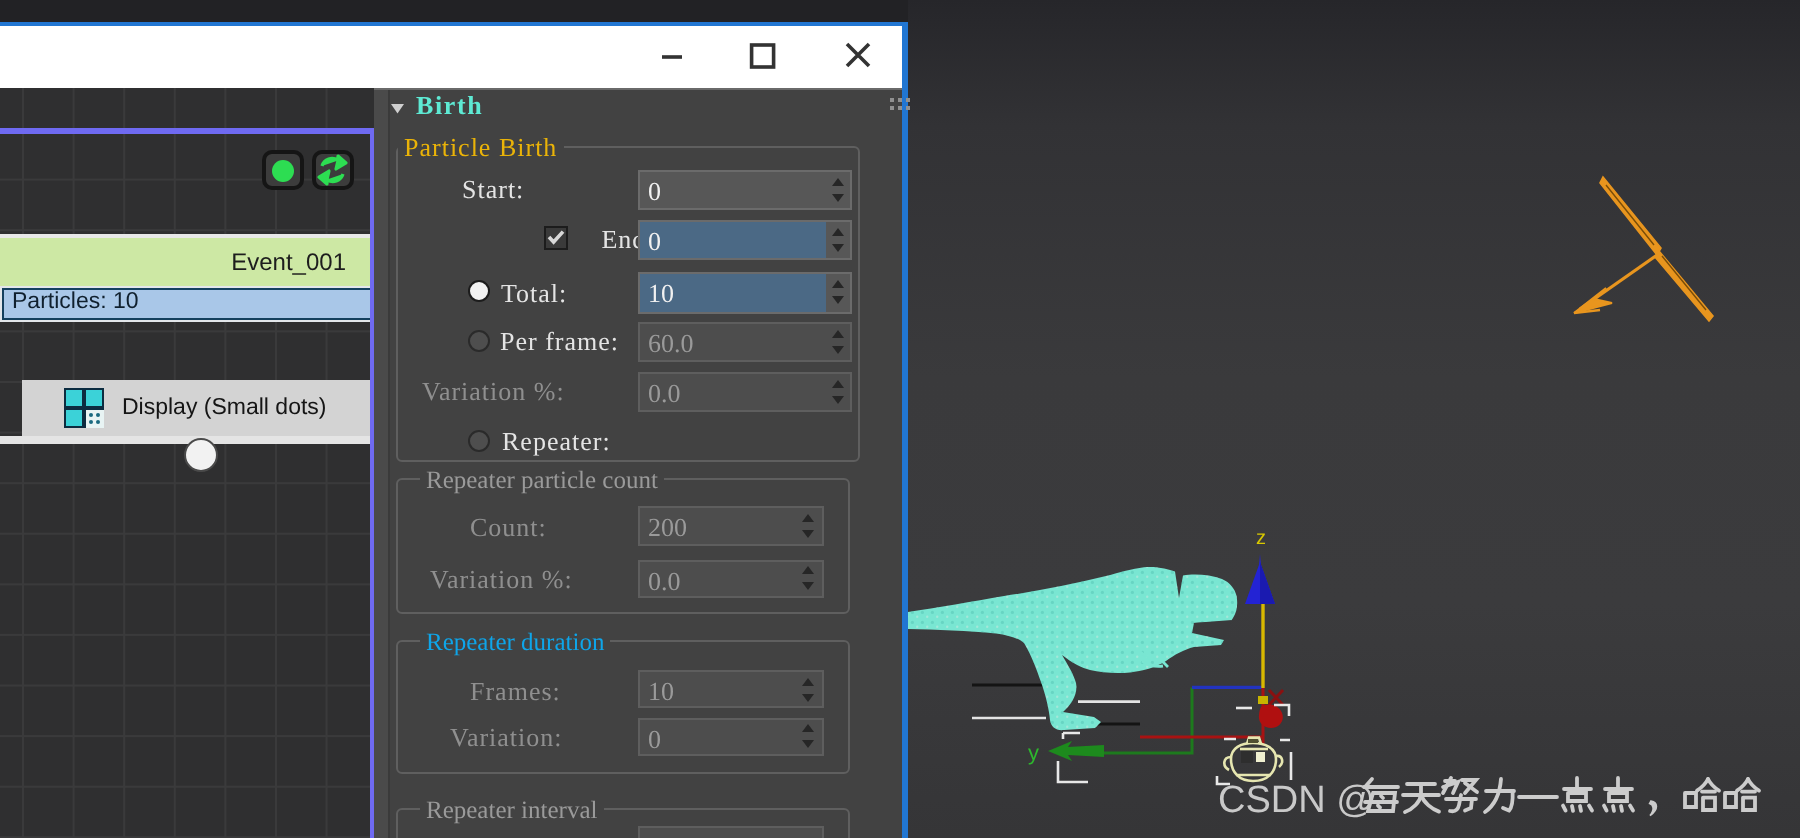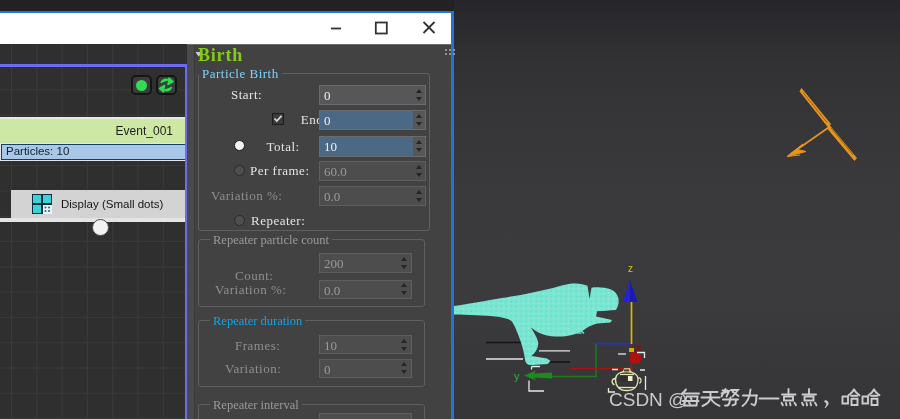--- a/index.html
+++ b/index.html
@@ -20,21 +20,21 @@
   background-image:linear-gradient(to right,#3a3a3b 1px,transparent 1px),
                    linear-gradient(to bottom,#3a3a3b 1px,transparent 1px);
   background-size:25.3px 25.3px; background-position:11px 20px; }
 
 .np { position:absolute; }
 
 #panel { position:absolute; left:187px; top:31px; width:264px; height:375px; background:#424242;
   border-top:1px solid #6a6a6a; }
 #scrollstrip { position:absolute; left:0; top:0; width:8px; height:375px; background:#4a4a4a;
   border-right:1px solid #3a3a3a; }
-.grouplbl { position:absolute; color:#7dd3fc; font-size:13px; font-family:"Liberation Serif", serif;
+.grouplbl { position:absolute; color:#eab308; font-size:13px; font-family:"Liberation Serif", serif;
   background:#424242; padding:0 3px; letter-spacing:0.5px; white-space:nowrap; }
 .gbox { position:absolute; border:1px solid #5f5f5f; border-radius:3px; }
 .lbl { position:absolute; color:#e4e4e4; font-size:13px; font-family:"Liberation Serif", serif;
   text-align:left; white-space:nowrap; letter-spacing:0.5px; }
 .lbl.dis { color:#8f8f8f; }
 .field { position:absolute; background:#575757; border:1px solid #6b6b6b;
   color:#f0f0f0; font-size:13px; font-family:"Liberation Serif", serif; line-height:19px; padding-left:4px; }
 .field.dis { background:#4d4d4d; border-color:#5e5e5e; color:#9a9a9a; }
 .spin { position:absolute; width:0; height:0; border-left:3.5px solid transparent; border-right:3.5px solid transparent; }
 .spin.up { border-bottom:4.5px solid #262626; }
@@ -261,21 +261,21 @@
       <div class="np" style="left:91.5px;top:175px;width:17px;height:17px;background:#f2f2f2;border:1.5px solid #4a4a4a;border-radius:50%;"></div>
     </div>
 
     <div style="position:absolute;left:184.6px;top:51px;width:2.9px;height:355px;background:#6f6af2;"></div>
     <div id="panel">
       <div id="scrollstrip"></div>
 
       <svg width="14" height="12" style="position:absolute;left:8px;top:3px;">
           <path d="M0.5 4 L7 4 L3.75 8.8 Z" fill="#cfcfcf"></path>
         </svg>
-      <div style="position:absolute;left:11px;top:0px;height:15px;color:#84cc16;font-size:18px;font-weight:bold;font-family:'Liberation Serif',serif;letter-spacing:0.8px;">Birth</div>
+      <div style="position:absolute;left:21px;top:0px;height:15px;color:#5eead4;font-size:13px;font-weight:bold;font-family:'Liberation Serif',serif;letter-spacing:0.8px;">Birth</div>
       <svg width="14" height="10" style="position:absolute;left:258px;top:4px;">
         <g fill="#909090">
             <rect x="0" y="0" width="2" height="2"></rect>
             <rect x="4" y="0" width="2" height="2"></rect>
             <rect x="8" y="0" width="2" height="2"></rect>
         <rect x="0" y="4" width="2" height="2"></rect>
             <rect x="4" y="4" width="2" height="2"></rect>
             <rect x="8" y="4" width="2" height="2"></rect>
           </g>
       </svg>
@@ -292,42 +292,42 @@
         <svg width="12" height="12" style="position:absolute;left:-1px;top:-1px;">
             <path d="M2.5 5.5 L4.8 8 L9.5 2.8" stroke="#d8d8d8" stroke-width="1.8" fill="none"></path>
           </svg>
       </div>
       <div class="lbl" style="left:97px;top:67px;width:60px;text-align:center;">End:</div>
       <div class="field" style="left:132px;top:64.5px;width:106.5px;height:20.5px;"><div style="position:absolute;left:0;top:0;width:93px;height:18.5px;background:#4b6985;"></div><span style="position:relative;">0</span></div>
       <div class="spin up" style="left:229px;top:68.5px;"></div>
         <div class="spin dn" style="left:229px;top:76.5px;"></div>
 
       <div style="position:absolute;left:46.5px;top:95px;width:11px;height:11px;border-radius:50%;background:#f2f2f2;border:1px solid #1c1c1c;"></div>
-      <div class="lbl" style="left:63.5px;top:93.5px;width:60px;text-align:left;margin-left:16px;">Total:</div>
+      <div class="lbl" style="left:63.5px;top:93.5px;width:60px;text-align:left;">Total:</div>
       <div class="field" style="left:132px;top:91px;width:106.5px;height:20.5px;"><div style="position:absolute;left:0;top:0;width:93px;height:18.5px;background:#4b6985;"></div><span style="position:relative;">10</span></div>
       <div class="spin up" style="left:229px;top:95px;"></div>
         <div class="spin dn" style="left:229px;top:103px;"></div>
 
       <div style="position:absolute;left:46.5px;top:119.5px;width:11px;height:11px;border-radius:50%;background:#4e4e4e;border:1px solid #2a2a2a;"></div>
       <div class="lbl" style="left:63px;top:118px;width:80px;text-align:left;">Per frame:</div>
       <div class="field dis" style="left:132px;top:115.5px;width:106.5px;height:20.5px;">60.0</div>
       <div class="spin up" style="left:229px;top:119.5px;"></div>
         <div class="spin dn" style="left:229px;top:127.5px;"></div>
 
       <div class="lbl dis" style="left:24px;top:143px;width:100px;">Variation %:</div>
       <div class="field dis" style="left:132px;top:140.5px;width:106.5px;height:20.5px;">0.0</div>
       <div class="spin up" style="left:229px;top:144.5px;"></div>
         <div class="spin dn" style="left:229px;top:152.5px;"></div>
 
       <div style="position:absolute;left:46.5px;top:169.5px;width:11px;height:11px;border-radius:50%;background:#4e4e4e;border:1px solid #2a2a2a;"></div>
       <div class="lbl" style="left:64px;top:168px;width:70px;text-align:left;">Repeater:</div>
 
       <div class="gbox" style="left:10.5px;top:194px;width:227.5px;height:68px;"></div>
       <div class="grouplbl dis" style="left:23px;top:188px;color:#9a9a9a;font-size:12.5px;letter-spacing:0;">Repeater particle count</div>
-      <div class="lbl dis" style="left:48px;top:223px;width:80px;">Count:</div>
+      <div class="lbl dis" style="left:48px;top:211px;width:80px;">Count:</div>
       <div class="field dis" style="left:132px;top:208px;width:92.5px;height:19.5px;">200</div>
       <div class="spin up" style="left:214px;top:212px;"></div>
         <div class="spin dn" style="left:214px;top:220px;"></div>
       <div class="lbl dis" style="left:28px;top:237px;width:100px;">Variation %:</div>
       <div class="field dis" style="left:132px;top:234.5px;width:92.5px;height:19px;">0.0</div>
       <div class="spin up" style="left:214px;top:238px;"></div>
         <div class="spin dn" style="left:214px;top:246px;"></div>
 
       <div class="gbox" style="left:10.5px;top:275px;width:227.5px;height:66.5px;"></div>
       <div class="grouplbl dis" style="left:23px;top:269px;color:#0ea5e9;font-size:12.5px;letter-spacing:0;">Repeater duration</div>

